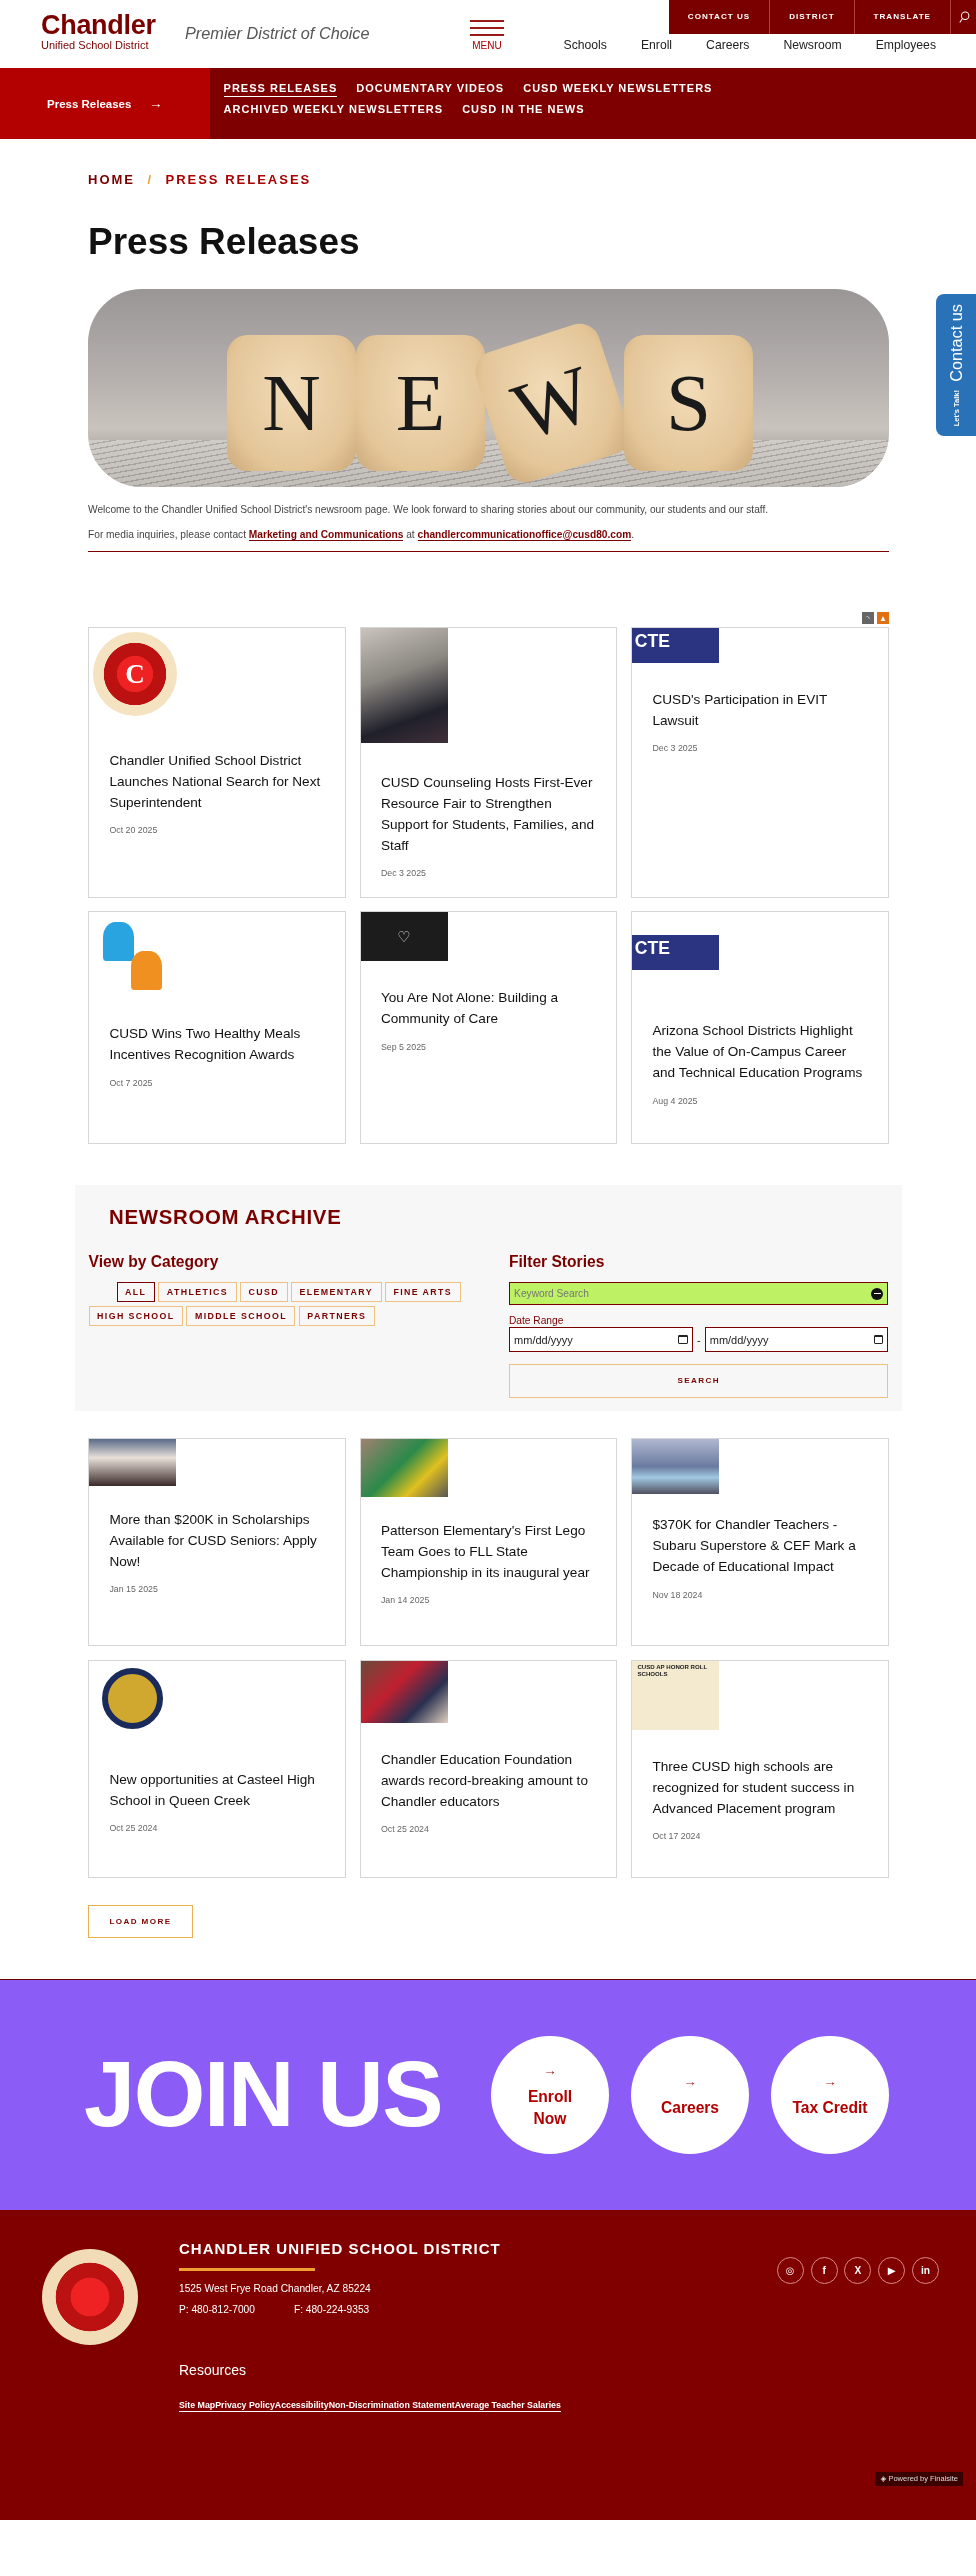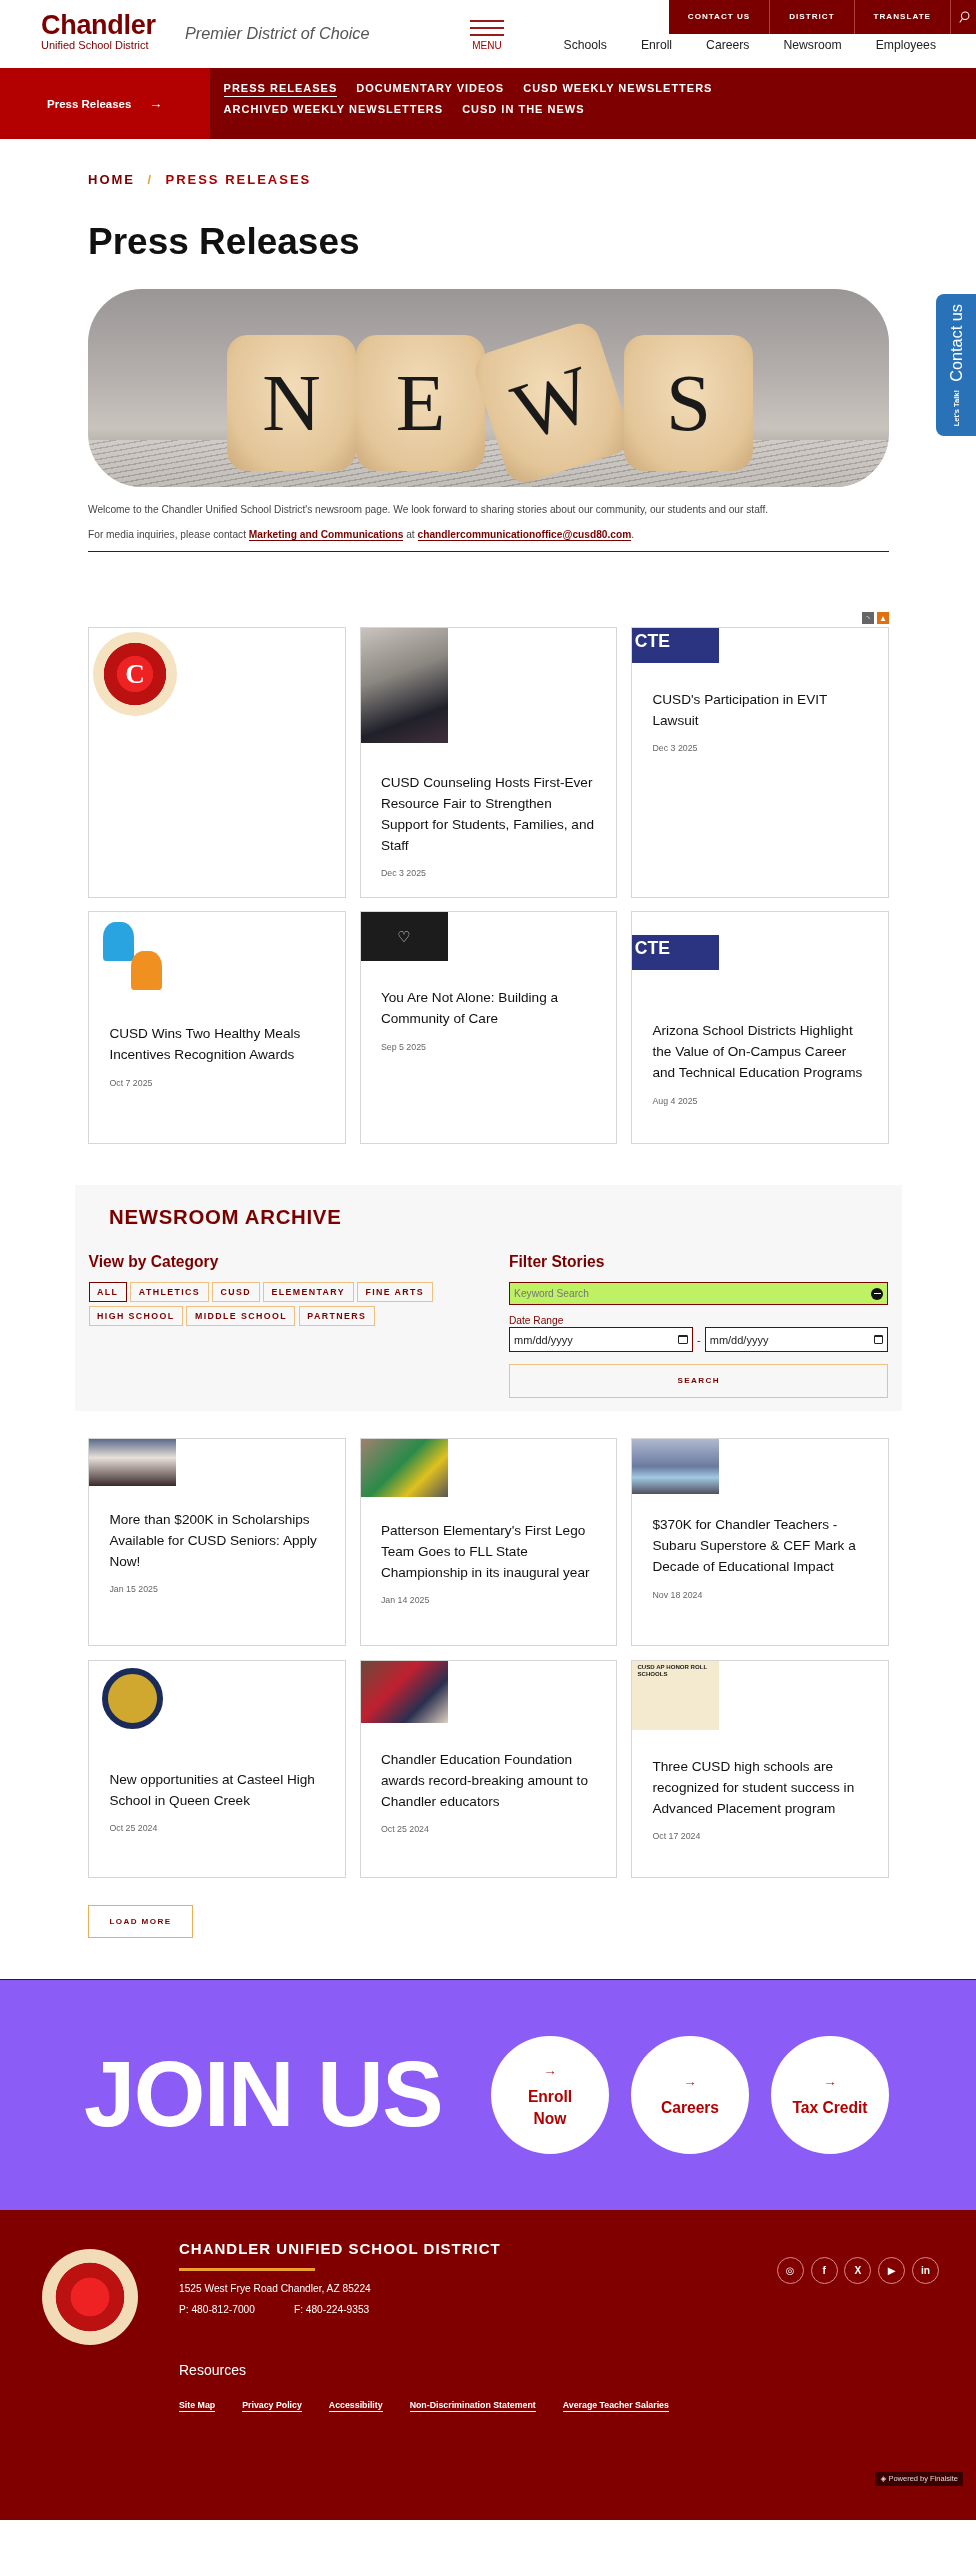--- a/index.html
+++ b/index.html
@@ -60,21 +60,21 @@
   .logo-seal { width: 84px; height: 84px; border-radius: 50%; background: radial-gradient(circle, #e22 0 30%, #b11 31% 52%, #f5e2c0 53% 80%, #b11 81% 100%); margin: 4.1px; display: flex; align-items: center; justify-content: center; color: #fff; font-weight: bold; font-size: 27px; font-family: "Liberation Serif", serif; }
 
   
   .archive { background: #f7f7f7; margin: 41px 75px 0; padding: 20.4px 13.6px 13.6px; }
   .archive h2 { color: #7a0000; font-size: 20.4px; font-weight: bold; letter-spacing: 0.7px; padding-left: 20.4px; }
   .archive .cols { display: flex; gap: 41px; margin-top: 24.4px; }
   .archive .col { flex: 1; }
   .archive h3 { color: #7a0000; font-size: 15.6px; font-weight: bold; margin-bottom: 11px; }
   .chips { display: flex; flex-wrap: wrap; gap: 3.4px; }
   .chip { border: 0.7px solid #f0c080; padding: 4.1px 7.5px; font-size: 8.8px; letter-spacing: 1.4px; color: #7a0000; font-weight: bold; background: #f7f7f7; cursor: pointer; }
-  .chip.active { border-color: #7a0000; }
+  .chip.active { border-color: #7a0000; margin-left: 28px; }
   .kw { display: flex; border: 0.7px solid #7a0000; background: #bef264; height: 23px; align-items: center; padding: 0 4.1px; }
   .kw input { flex: 1; border: none; outline: none; font-size: 10.2px; font-family: inherit; color: #777; background: transparent; }
   .kw .clr { width: 12.2px; height: 12.2px; border-radius: 50%; background: #111; position: relative; }
   .kw .clr:after { content: ""; position: absolute; left: 2.7px; right: 2.7px; top: 5.4px; height: 1.4px; background: #fff; }
   .dr-label { color: #7a0000; font-size: 10.2px; margin-top: 9.5px; }
   .dates { display: flex; align-items: center; gap: 4.1px; margin-top: 1.4px; }
   .date { flex: 1; border: 0.7px solid #7a0000; background: #fff; height: 25px; display: flex; align-items: center; padding: 0 4.1px; justify-content: space-between; font-size: 11px; color: #222; }
   .date .cal { width: 9.5px; height: 8.8px; border: 1.4px solid #222; border-top-width: 2.7px; border-radius: 1.4px; }
   .search-btn { margin-top: 11.5px; border: 0.7px solid #f0c080; height: 34px; display: flex; align-items: center; justify-content: center; font-size: 8.1px; letter-spacing: 1.4px; color: #7a0000; font-weight: bold; background: #f7f7f7; cursor: pointer; }
 
@@ -92,21 +92,21 @@
   .f-seal { position: absolute; left: 42px; top: 39px; width: 96px; height: 96px; border-radius: 50%; background: radial-gradient(circle, #e22 0 28%, #b11 29% 50%, #f2dcb8 51% 82%, #c8a060 83% 88%, #b11 89% 100%); }
   .f-info { position: absolute; left: 179px; top: 30px; color: #fff; }
   .f-info .nm { font-size: 15px; font-weight: bold; letter-spacing: 1px; }
   .f-info .ul { width: 136px; height: 3.4px; background: #f0a030; margin: 11px 0 12.2px; }
   .f-info .ln { font-size: 10.2px; margin-bottom: 9.5px; }
   .f-info .ln span + span { margin-left: 39px; }
   .social { position: absolute; right: 38px; top: 47px; display: flex; gap: 6.8px; }
   .social a { width: 27px; height: 27px; border-radius: 50%; border: 0.7px solid #d88; display: flex; align-items: center; justify-content: center; color: #fff; font-size: 10.2px; font-weight: bold; }
   .resources { position: absolute; left: 179px; top: 152px; color: #fff; }
   .resources .h { font-size: 14px; }
-  .resources .lnks { display: flex; gap: 27px; margin-top: 22px; }
+  .resources .lnks { display: flex; margin-top: 22px; }
   .resources .lnks a { font-size: 8.8px; font-weight: bold; border-bottom: 0.7px solid #fff; padding-bottom: 1.4px; }
   .powered { position: absolute; right: 13.6px; top: 262px; background: #3a0000; color: #ddd; font-size: 7.5px; padding: 2.7px 5.4px; }
 
   
   .contact-tab { position: absolute; right: 0; top: 294px; width: 41px; height: 142px; background: #2a72b8; border-radius: 8.1px 0 0 8.1px; color: #fff; display: flex; flex-direction: column; align-items: center; justify-content: center; cursor: pointer; }
   .contact-tab .ct { writing-mode: vertical-rl; transform: rotate(180deg); font-size: 16.3px; }
   .contact-tab .lt { writing-mode: vertical-rl; transform: rotate(180deg); font-size: 7.5px; font-weight: bold; margin-top: 8.1px; }
 </style>
 </head>
 <body>
@@ -191,20 +191,24 @@
   <div class="hr"></div>
 
   <div class="feed-icons">
     <span class="rss">◝</span>
     <span class="bell">▲</span>
   </div>
 
   <section class="grid" style="margin-top:2.7px">
     <article class="card">
       <div class="logo-seal">C</div>
+      <div class="body" style="padding-top:30px">
+        <div class="hl">Chandler Unified School District Launches National Search for Next Superintendent</div>
+        <div class="dt">Oct 20 2025</div>
+      </div>
     </article>
     <article class="card">
       <div class="thumb" style="height:115px; background: linear-gradient(160deg,#c9c4bd 0%,#8a8680 40%,#20202a 75%,#40303a 100%);"></div>
       <div class="body" style="padding-top:28.5px">
         <div class="hl">CUSD Counseling Hosts First-Ever Resource Fair to Strengthen Support for Students, Families, and Staff</div>
         <div class="dt">Dec 3 2025</div>
       </div>
     </article>
     <article class="card">
       <div class="thumb" style="height:35px; background:#2b3480; color:#fff; font-weight:bold; font-size:17.6px; padding:2.7px;">CTE</div>

